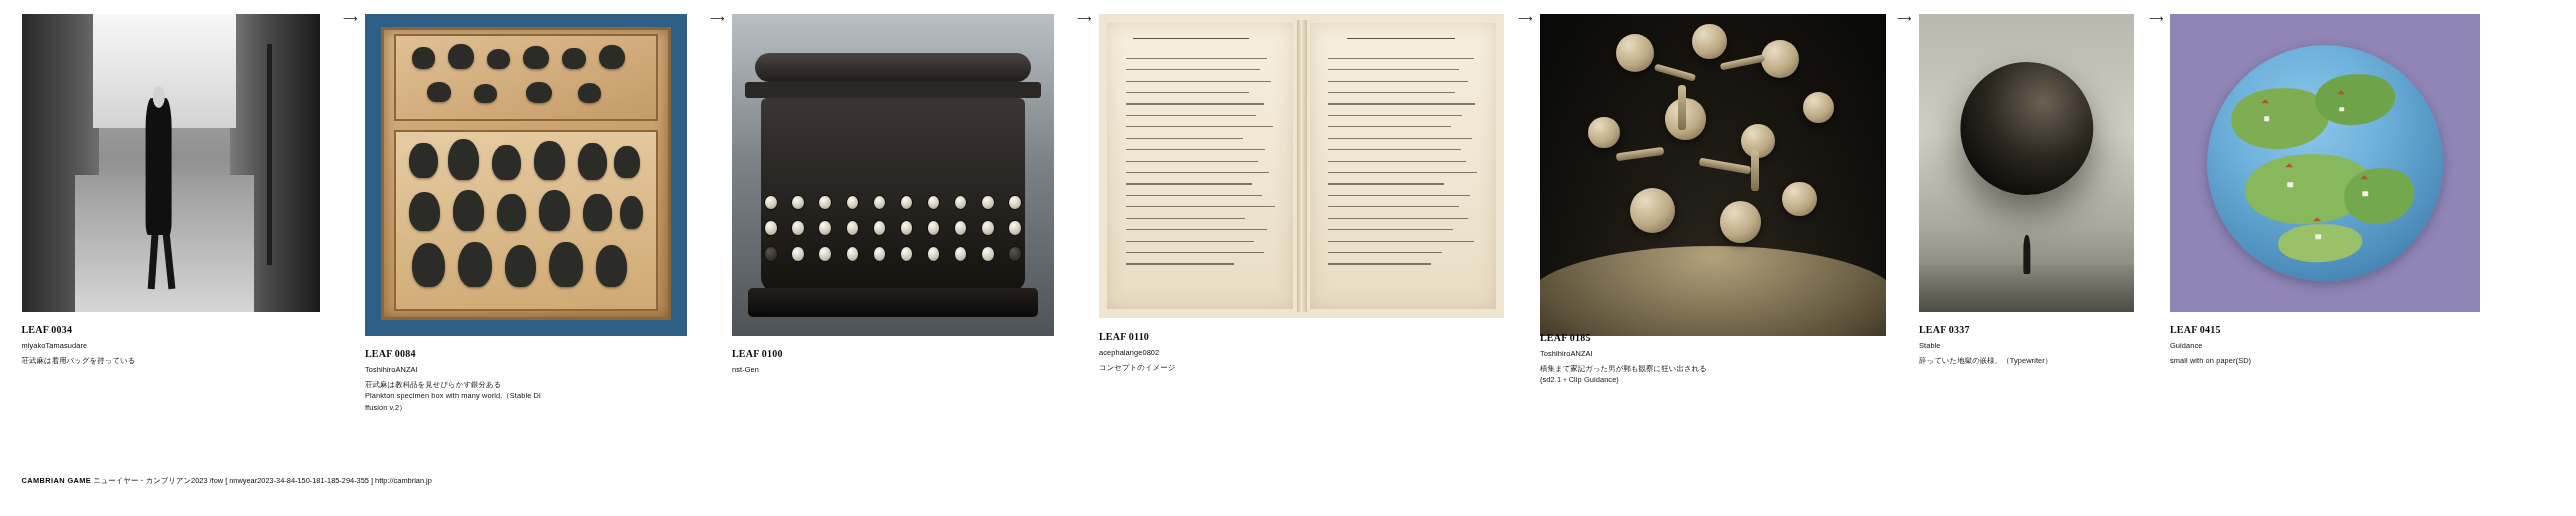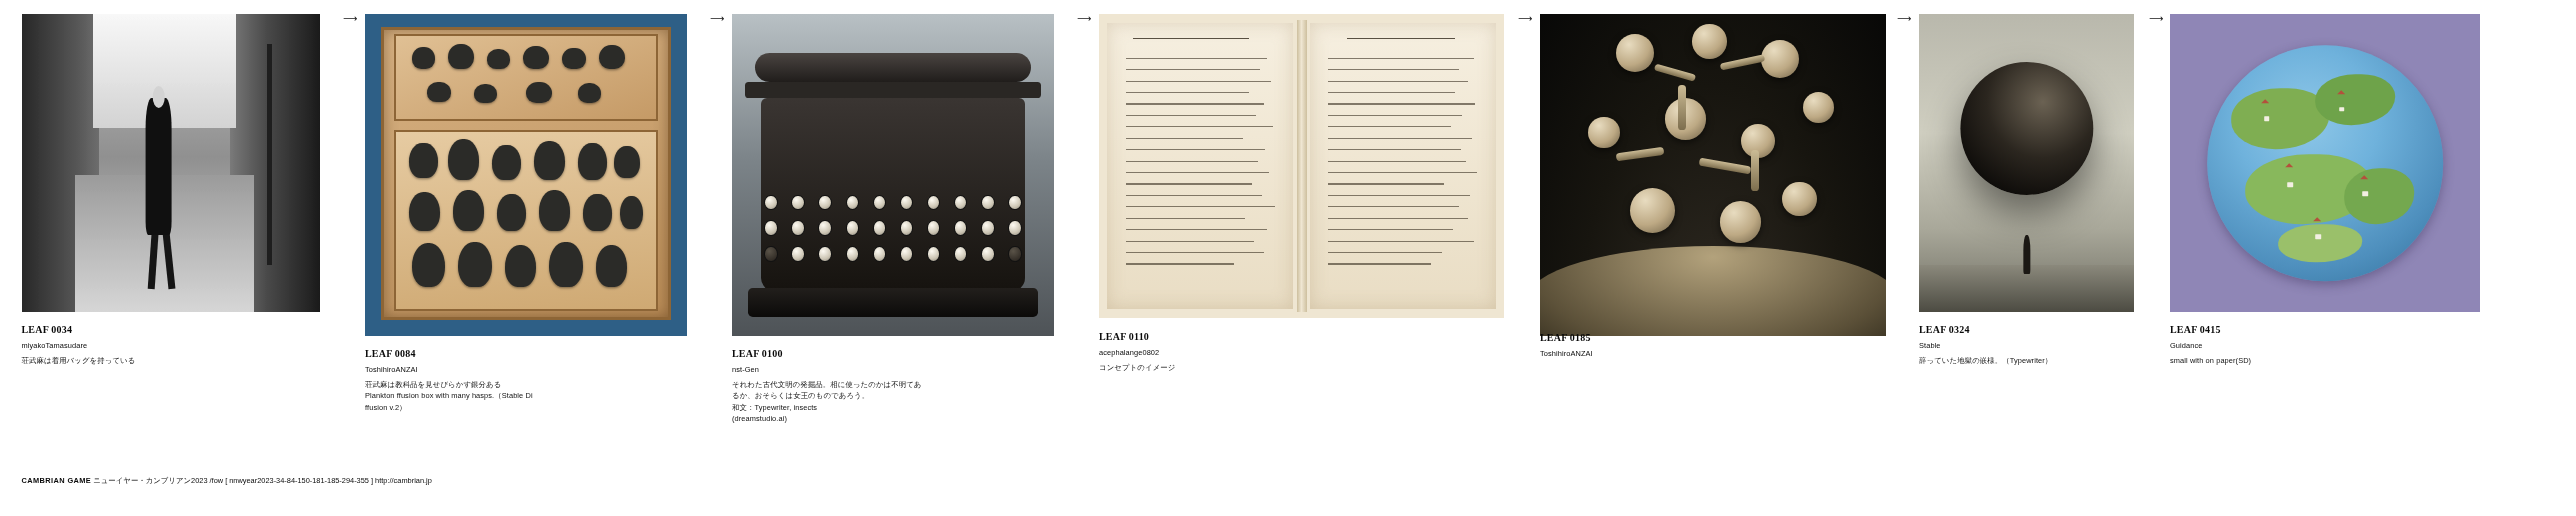--- a/index.html
+++ b/index.html
@@ -368,21 +368,21 @@
             <div class="spec" style="left:42%; top:64%; width:12%; height:24%;"></div>
             <div class="spec" style="left:59%; top:62%; width:13%; height:26%;"></div>
             <div class="spec" style="left:77%; top:64%; width:12%; height:24%;"></div>
           </div>
         </div>
       </div>
       <div class="caption" style="top:346px;">
         <p class="leaf-id">LEAF 0084</p>
         <p class="leaf-author">ToshihiroANZAI</p>
         <p class="leaf-desc">荘武麻は教科品を見せびらかす銀分ある
-Plankton ffusion box with many hasps.（Stable Di
+Plankton specimen box with many world.（Stable Di
 ffusion v.2）</p>
       </div>
     </div>
 
     <div class="arrow" style="left:710px;">⟶</div>
 
     <div class="leaf" style="left:732px; width:334px;">
       <div class="thumb" style="width:322px; height:322px;">
         <div class="art-typewriter">
           <div class="roller"></div>
@@ -423,24 +423,20 @@
               <div class="key"></div>
             <div class="key"></div>
               <div class="key dark"></div>
           </div>
           <div class="base"></div>
         </div>
       </div>
       <div class="caption" style="top:346px;">
         <p class="leaf-id">LEAF 0100</p>
         <p class="leaf-author">nst-Gen</p>
-        <p class="leaf-desc">それわた古代文明の発掘品。相に使ったのかは不明てあ
-るか、おそらくは女王のものであろう。
-和文：Typewriter, insects
-(dreamstudio.ai)</p>
       </div>
     </div>
 
     <div class="arrow" style="left:1077px;">⟶</div>
 
     <div class="leaf" style="left:1099px; width:417px;">
       <div class="thumb" style="width:405px; height:304px;">
         <div class="art-book">
           <div class="page left">
             <div class="hd" style="left:14%; top:5%;  width:62%;"></div>
@@ -516,35 +512,37 @@
           <div class="limb" style="left:52%; top:14%; width:13%; height:2.2%; transform:rotate(-12deg);"></div>
           <div class="limb" style="left:22%; top:42%; width:14%; height:2.4%; transform:rotate(-8deg);"></div>
           <div class="limb" style="left:46%; top:46%; width:15%; height:2.4%; transform:rotate(10deg);"></div>
           <div class="limb" style="left:40%; top:22%; width:2.2%; height:14%;"></div>
           <div class="limb" style="left:61%; top:42%; width:2.2%; height:13%;"></div>
         </div>
       </div>
       <div class="caption" style="top:330px;">
         <p class="leaf-id">LEAF 0185</p>
         <p class="leaf-author">ToshihiroANZAI</p>
+        <p class="leaf-desc">積集まて家記ガった男が郵も観察に狂い出される
+(sd2.1＋Clip Guidance)</p>
       </div>
     </div>
 
     <div class="arrow" style="left:1897px;">⟶</div>
 
     <div class="leaf" style="left:1919px; width:226px;">
       <div class="thumb" style="width:215px; height:298px;">
         <div class="art-sphere">
           <div class="ground"></div>
           <div class="ball"></div>
           <div class="person"></div>
         </div>
       </div>
       <div class="caption" style="top:322px;">
-        <p class="leaf-id">LEAF 0324</p>
+        <p class="leaf-id">LEAF 0337</p>
         <p class="leaf-author">Stable</p>
         <p class="leaf-desc">辞っていた地獄の嵌様。（Typewriter）</p>
       </div>
     </div>
 
     <div class="arrow" style="left:2149px;">⟶</div>
 
     <div class="leaf" style="left:2170px; width:322px;">
       <div class="thumb" style="width:310px; height:298px;">
         <div class="art-world">

